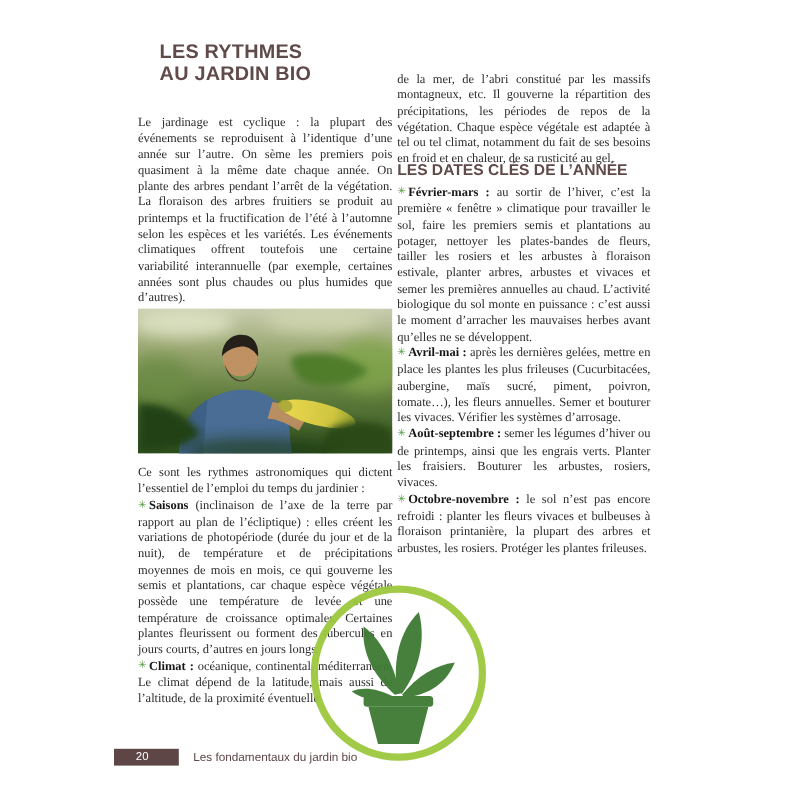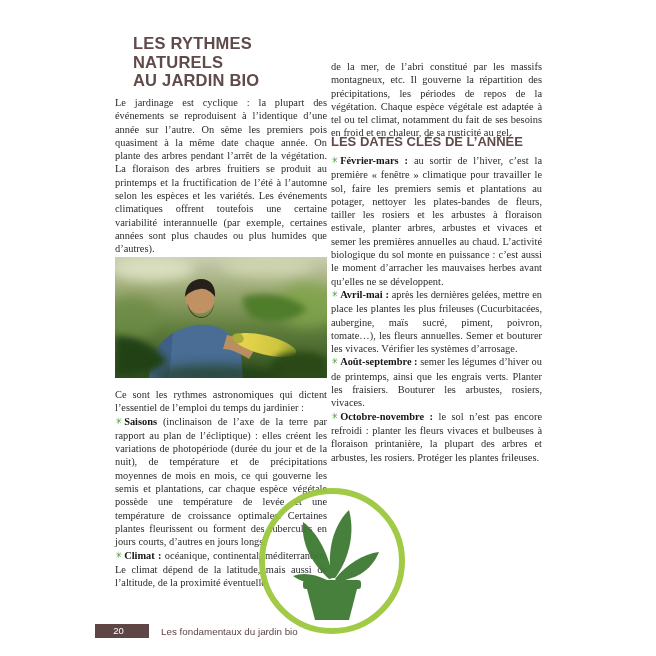--- a/index.html
+++ b/index.html
@@ -49,21 +49,20 @@
     color:#5e4646;z-index:2;
   }
 </style>
 </head>
 <body>
 
 <div>
 
   <div class="h1">
     <div>LES RYTHMES</div>
-    <div>NATURELS</div>
     <div>AU JARDIN BIO</div>
   </div>
 
   <p id="left-para1" class="col body-text">Le jardinage est cyclique : la plupart des événements se reproduisent à l’identique d’une année sur l’autre. On sème les premiers pois quasiment à la même date chaque année. On plante des arbres pendant l’arrêt de la végétation. La floraison des arbres fruitiers se produit au printemps et la fructification de l’été à l’automne selon les espèces et les variétés. Les événements climatiques offrent toutefois une certaine variabilité interannuelle (par exemple, certaines années sont plus chaudes ou plus humides que d’autres).</p>
 
   <div id="photo-wrap">
     <svg viewBox="0 0 212 121" preserveAspectRatio="none">
       <defs>
         <linearGradient id="gbg" x1="0" y1="0" x2="0" y2="1">
           <stop offset="0" stop-color="#c9cdb0"></stop>

